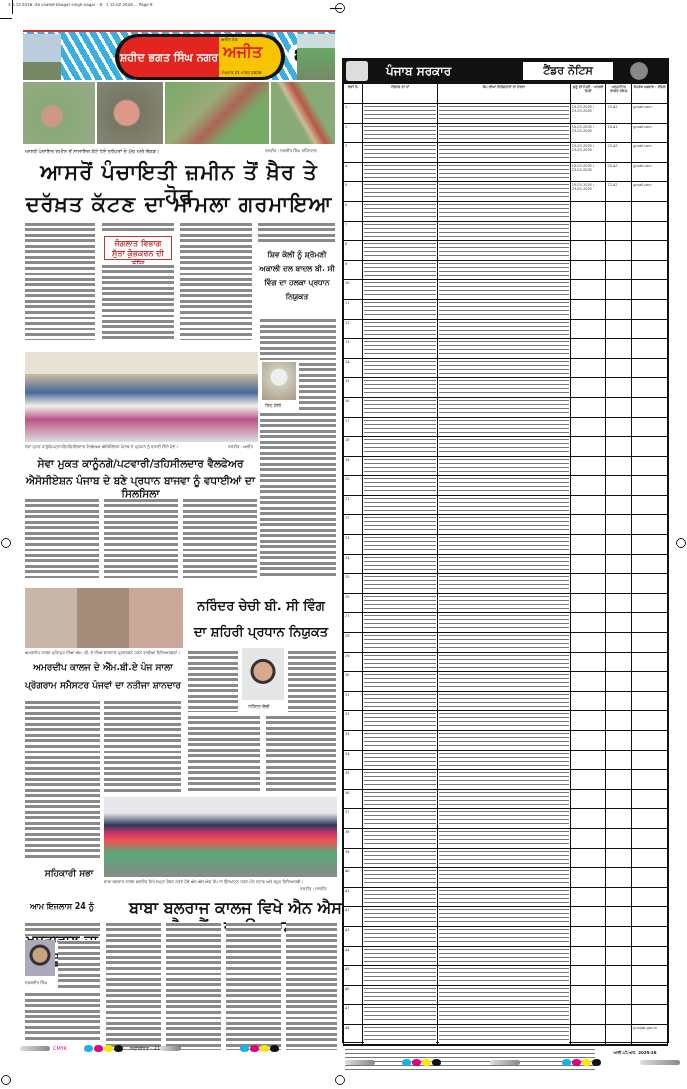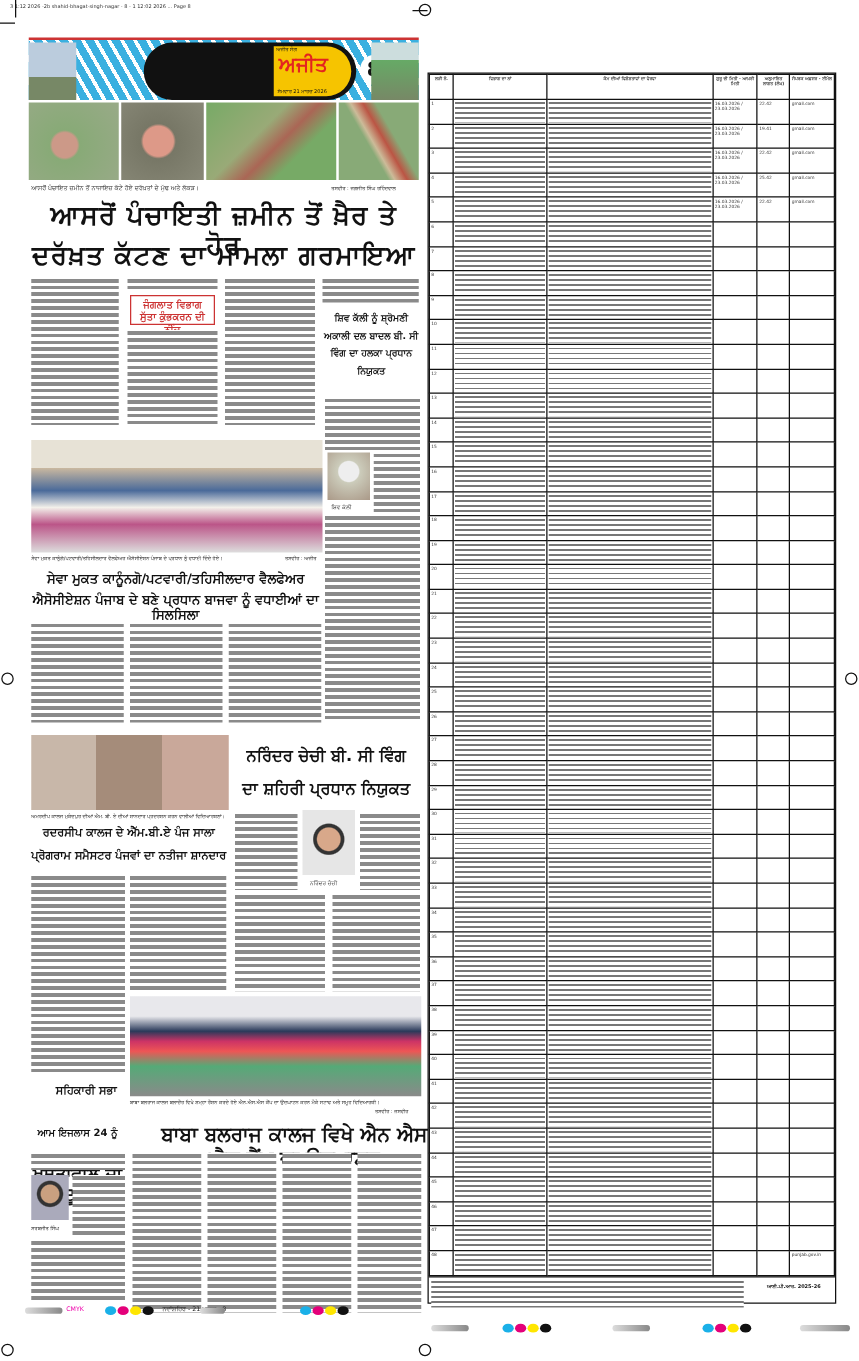--- a/index.html
+++ b/index.html
@@ -58,20 +58,21 @@
 <div class="crop" style="left:330px;top:8px;width:12px;height:1px"></div>
 <div class="reg" style="left:335px;top:3px"></div>
 <div class="reg" style="left:1px;top:538px"></div>
 <div class="reg" style="left:676px;top:538px"></div>
 <div class="reg" style="left:1px;top:1075px"></div>
 <div class="reg" style="left:335px;top:1075px"></div>
 
 <div class="mast">
   <div class="lpic"></div>
   <div class="pill"></div>
+  <div class="red">ਸ਼ਹੀਦ ਭਗਤ ਸਿੰਘ ਨਗਰ</div>
   <div class="yel"></div>
   <div class="tag">ਅਜੀਤ ਸੰਗ</div>
   <div class="brand">ਅਜੀਤ</div>
   <div class="date">ਸੋਮਵਾਰ 21 ਮਾਰਚ 2026</div>
   <div class="pg">8</div>
   <div class="rpic"></div>
 </div>
 
 <div class="photostrip">
   <div style="width:72px;background:radial-gradient(circle at 40% 55%,#c98 0 10px,#8a7 12px,#9a8)"></div>
@@ -103,21 +104,21 @@
 <div class="caption" style="left:25px;top:444px;font-size:4px;width:200px;overflow:hidden">ਸੇਵਾ ਮੁਕਤ ਕਾਨੂੰਗੋ/ਪਟਵਾਰੀ/ਤਹਿਸੀਲਦਾਰ ਵੈਲਫੇਅਰ ਐਸੋਸੀਏਸ਼ਨ ਪੰਜਾਬ ਦੇ ਪ੍ਰਧਾਨ ਨੂੰ ਵਧਾਈ ਦਿੰਦੇ ਹੋਏ।</div>
 <div class="caption" style="left:228px;top:444px;font-size:4px">ਤਸਵੀਰ : ਅਜੀਤ</div>
 <div class="headline" style="left:23px;top:457px;width:235px;font-size:10.5px;letter-spacing:0">ਸੇਵਾ ਮੁਕਤ ਕਾਨੂੰਨਗੋ/ਪਟਵਾਰੀ/ਤਹਿਸੀਲਦਾਰ ਵੈਲਫੇਅਰ</div>
 <div class="headline" style="left:23px;top:474px;width:235px;font-size:10.5px;letter-spacing:0">ਐਸੋਸੀਏਸ਼ਨ ਪੰਜਾਬ ਦੇ ਬਣੇ ਪ੍ਰਧਾਨ ਬਾਜਵਾ ਨੂੰ ਵਧਾਈਆਂ ਦਾ ਸਿਲਸਿਲਾ</div>
 <div class="text-col" style="left:25px;top:498px;width:74px;height:80px"></div>
 <div class="text-col" style="left:104px;top:498px;width:74px;height:80px"></div>
 <div class="text-col" style="left:183px;top:498px;width:74px;height:80px"></div>
 
 <div class="photo" style="left:25px;top:588px;width:158px;height:60px;background:linear-gradient(90deg,#c8b7a9 0 33%,#a58c7a 33% 66%,#c9a89a 66%);"></div>
 <div class="caption" style="left:25px;top:650px;width:158px;white-space:normal;font-size:4px;line-height:5px">ਅਮਰਦੀਪ ਕਾਲਜ ਮੁਕੰਦਪੁਰ ਦੀਆਂ ਐਮ. ਬੀ. ਏ ਦੀਆਂ ਸ਼ਾਨਦਾਰ ਪ੍ਰਦਰਸ਼ਨ ਕਰਨ ਵਾਲੀਆਂ ਵਿਦਿਆਰਥਣਾਂ।</div>
-<div class="headline" style="left:23px;top:662px;width:160px;font-size:9px;letter-spacing:0">ਰਦਰਸੀਪ ਕਾਲਜ ਦੇ ਐੱਮ.ਬੀ.ਏ ਪੰਜ ਸਾਲਾ</div>
+<div class="headline" style="left:23px;top:662px;width:160px;font-size:9px;letter-spacing:0">ਅਮਰਦੀਪ ਕਾਲਜ ਦੇ ਐੱਮ.ਬੀ.ਏ ਪੰਜ ਸਾਲਾ</div>
 <div class="headline" style="left:23px;top:680px;width:160px;font-size:9px;letter-spacing:0">ਪ੍ਰੋਗਰਾਮ ਸਮੈਸਟਰ ਪੰਜਵਾਂ ਦਾ ਨਤੀਜਾ ਸ਼ਾਨਦਾਰ</div>
 <div class="text-col" style="left:25px;top:700px;width:75px;height:160px"></div>
 <div class="text-col" style="left:104px;top:700px;width:77px;height:92px"></div>
 
 <div class="headline" style="left:185px;top:598px;width:152px;font-size:13px;letter-spacing:0">ਨਰਿੰਦਰ ਚੇਚੀ ਬੀ. ਸੀ ਵਿੰਗ</div>
 <div class="headline" style="left:185px;top:624px;width:152px;font-size:13px;letter-spacing:0">ਦਾ ਸ਼ਹਿਰੀ ਪ੍ਰਧਾਨ ਨਿਯੁਕਤ</div>
 <div class="text-col" style="left:188px;top:650px;width:50px;height:62px"></div>
 <div class="photo" style="left:242px;top:648px;width:42px;height:52px;background:radial-gradient(circle at 50% 45%,#d8a88a 0 9px,#333 10px 12px,#e6e6e6 13px)"></div>
 <div class="caption" style="left:248px;top:704px;font-size:4.5px">ਨਰਿੰਦਰ ਚੇਚੀ</div>
 <div class="text-col" style="left:288px;top:650px;width:48px;height:62px"></div>
@@ -136,20 +137,26 @@
 <div class="headline" style="left:30px;top:868px;width:78px;font-size:9px;letter-spacing:0">ਸਹਿਕਾਰੀ ਸਭਾ</div>
 <div class="headline" style="left:23px;top:932px;width:78px;font-size:14px;letter-spacing:0">ਖੋਥੜਾਵਾਲ ਦਾ ਦੂਜਾ</div>
 <div class="headline" style="left:23px;top:902px;width:78px;font-size:8px;letter-spacing:0">ਆਮ ਇਜਲਾਸ 24 ਨੂੰ</div>
 <div class="text-col" style="left:25px;top:922px;width:75px;height:14px"></div>
 <div class="photo" style="left:25px;top:940px;width:30px;height:36px;background:radial-gradient(circle at 50% 42%,#c9a080 0 7px,#333 8px 10px,#aab 11px)"></div>
 <div class="caption" style="left:25px;top:980px;font-size:4px">ਸਰਬਜੀਤ ਸਿੰਘ</div>
 <div class="text-col" style="left:58px;top:940px;width:42px;height:48px"></div>
 <div class="text-col" style="left:25px;top:992px;width:75px;height:50px"></div>
 
 <div class="tender">
+  <div class="hdr">
+    <div class="emb"></div>
+    <div class="t1">ਪੰਜਾਬ ਸਰਕਾਰ</div>
+    <div class="t2">ਟੈਂਡਰ ਨੋਟਿਸ</div>
+    <div class="seal"></div>
+  </div>
   <table class="ttable">
     <colgroup>
         <col style="width:6%">
         <col style="width:23%">
         <col style="width:41%">
         <col style="width:11%">
         <col style="width:8%">
         <col style="width:11%">
       </colgroup>
     <thead>

